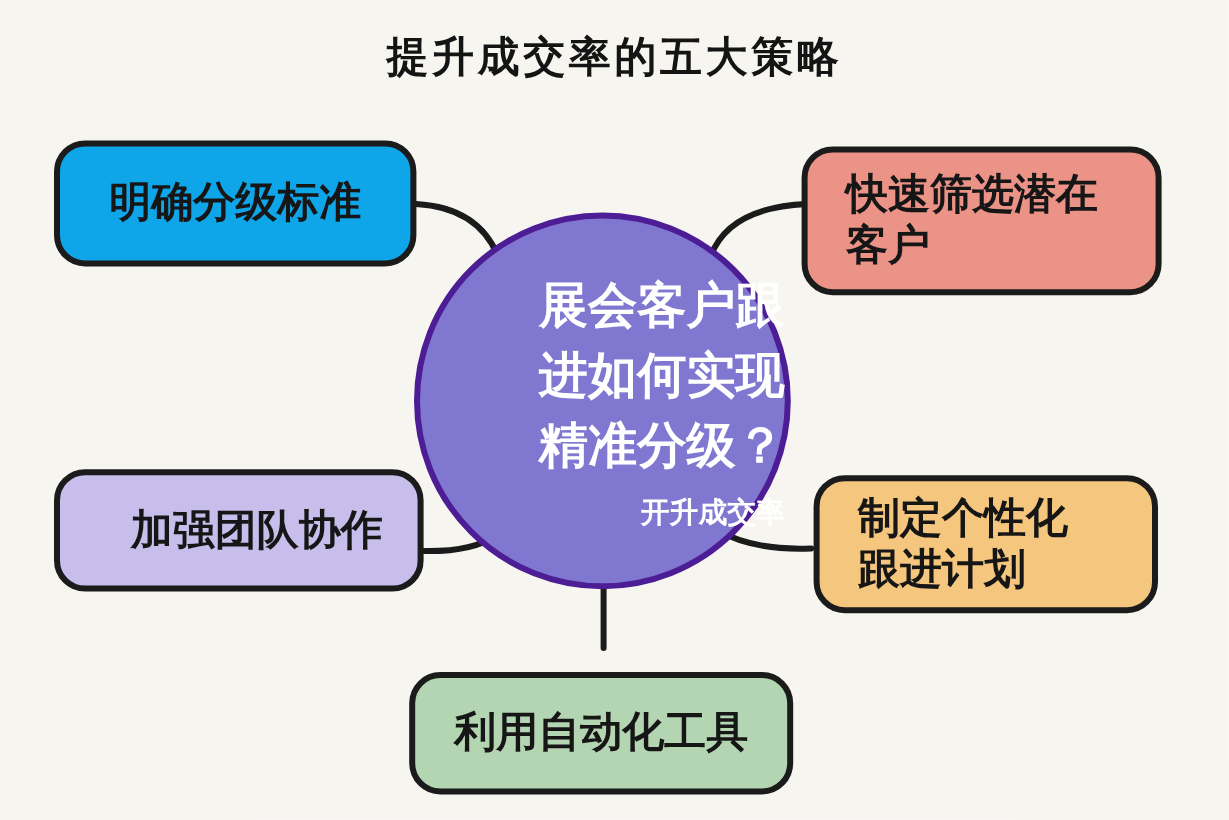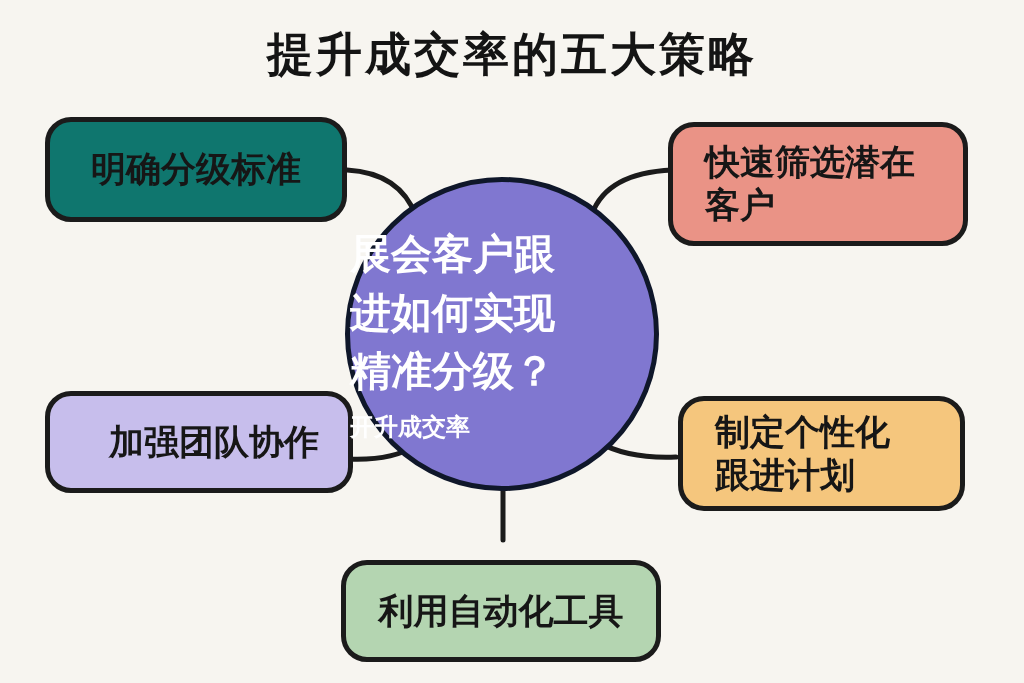--- a/index.html
+++ b/index.html
@@ -10,21 +10,21 @@
     overflow: hidden;
     font-family: "Liberation Sans", sans-serif;
     background: #f7f5f0;
   }
   .page-title {
     position: absolute;
     left: 0; top: 24px;
     width: 100%;
     margin: 0;
     text-align: center;
-    font-size: 46px;
+    font-size: 35px;
     font-weight: 800;
     letter-spacing: 3px;
     color: #141414;
   }
   .connectors {
     position: absolute;
     left: 0; top: 0;
     width: 1024px; height: 683px;
   }
   .node {
@@ -45,25 +45,25 @@
   .node-tl { left: 45px;  top: 117px; width: 302px; height: 105px; }
   .node-tr { left: 668px; top: 122px; width: 300px; height: 124px; }
   .node-ml { left: 45px;  top: 391px; width: 308px; height: 102px; padding-left: 30px; }
   .node-mr { left: 678px; top: 396px; width: 287px; height: 115px; }
   .node-b  { left: 341px; top: 536px; width: 320px; height: 102px; margin-top: 24px; }
   .center-circle {
     position: absolute;
     left: 345px; top: 177px;
     width: 314px; height: 314px;
     box-sizing: border-box;
-    border: 5px solid #0f172a;
+    border: 5px solid #4c1d95;
     border-radius: 50%;
     display: flex;
     flex-direction: column;
-    align-items: flex-start;
+    align-items: flex-end;
     justify-content: center;
     text-align: center;
     color: #ffffff;
   }
   .center-question { font-size: 41px; font-weight: 800; line-height: 1.43; }
   .center-subtitle { font-size: 24px; font-weight: 800; margin-top: 10px; }
 </style>
 </head>
 <body>
 
@@ -72,21 +72,21 @@
   <h1 class="page-title">提升成交率的五大策略</h1>
 
   <svg class="connectors" viewBox="0 0 1024 683" fill="none" stroke="#1b1b1b" stroke-width="5" stroke-linecap="round">
     <path d="M 347 170 Q 400 173 416 216"></path>
     <path d="M 672 170 Q 607 173 592 214"></path>
     <path d="M 347 459 Q 392 461 414 446"></path>
     <path d="M 676 457 Q 628 459 598 442"></path>
     <path d="M 503 484 L 503 540"></path>
   </svg>
 
-  <div class="node node-tl center-text" style="background-color: #0f766e;">
+  <div class="node node-tl center-text" style="background-color: #0ea5e9;">
     <div>明确分级标准</div>
     <div></div>
   </div>
 
   <div class="node node-tr left-text" style="background-color: rgb(234, 147, 134);">
     <div>快速筛选潜在</div>
     <div>客户</div>
   </div>
 
   <div class="node node-ml center-text" style="background-color: rgb(199, 190, 236);">

